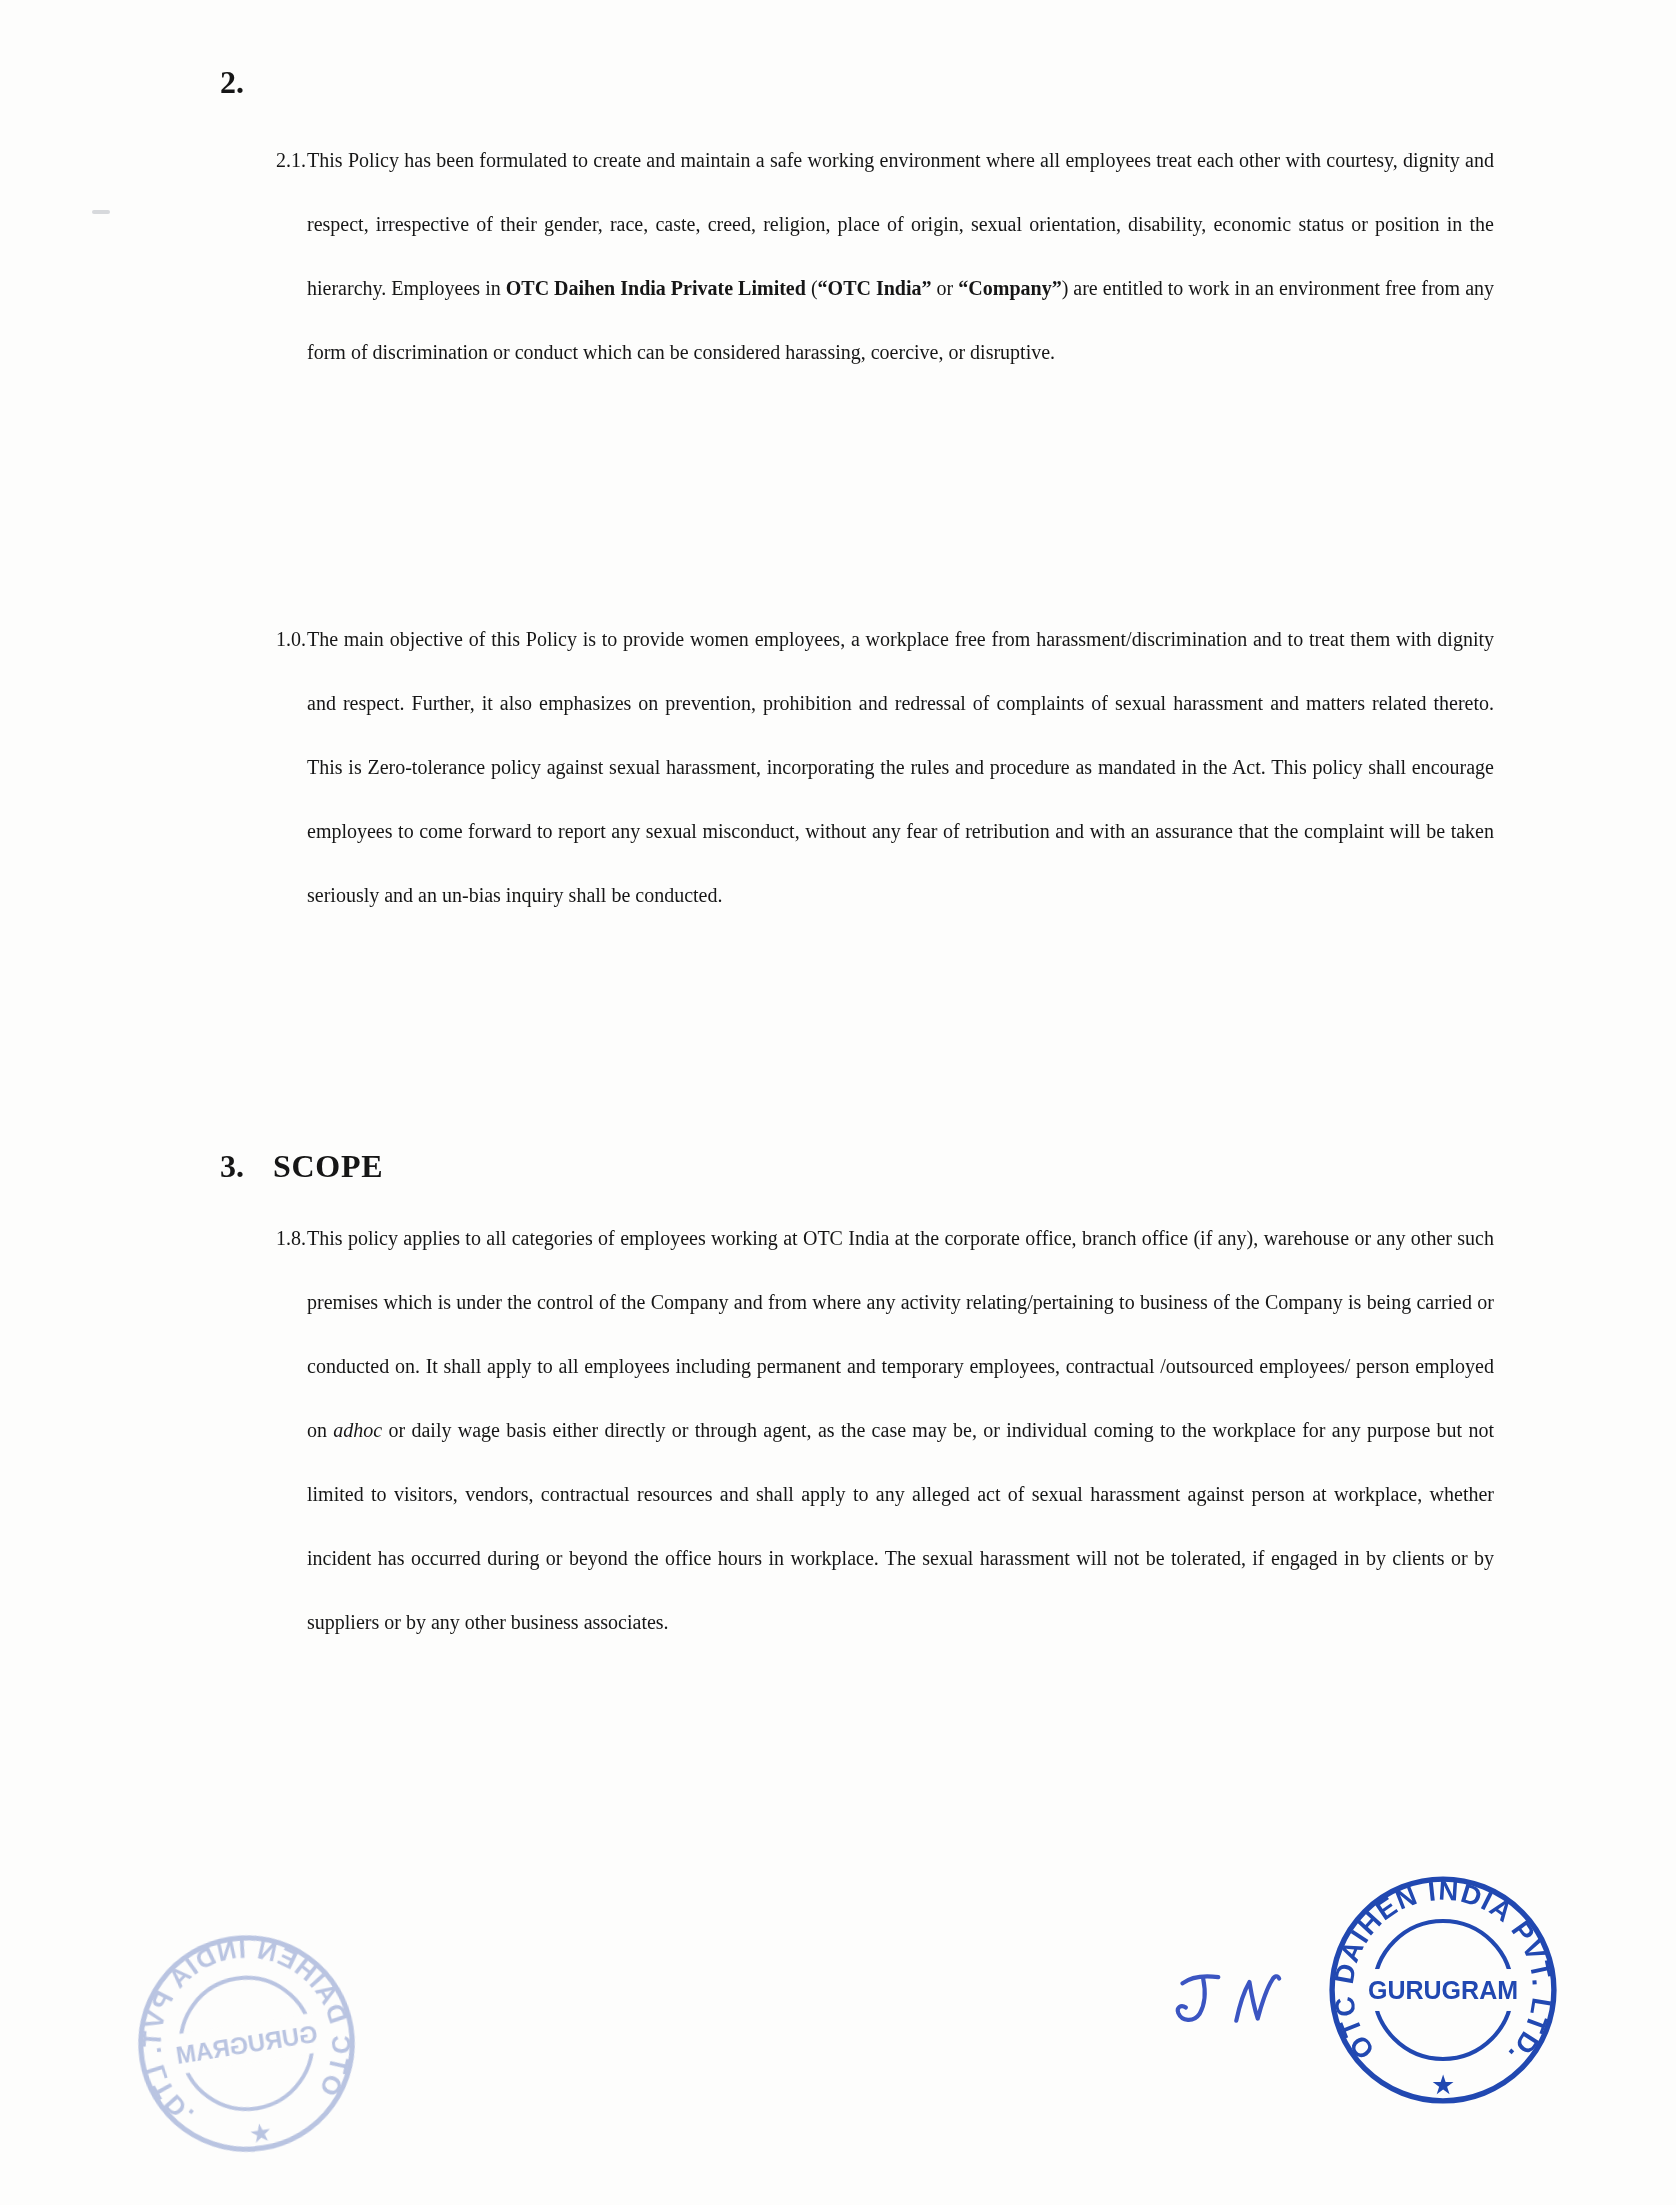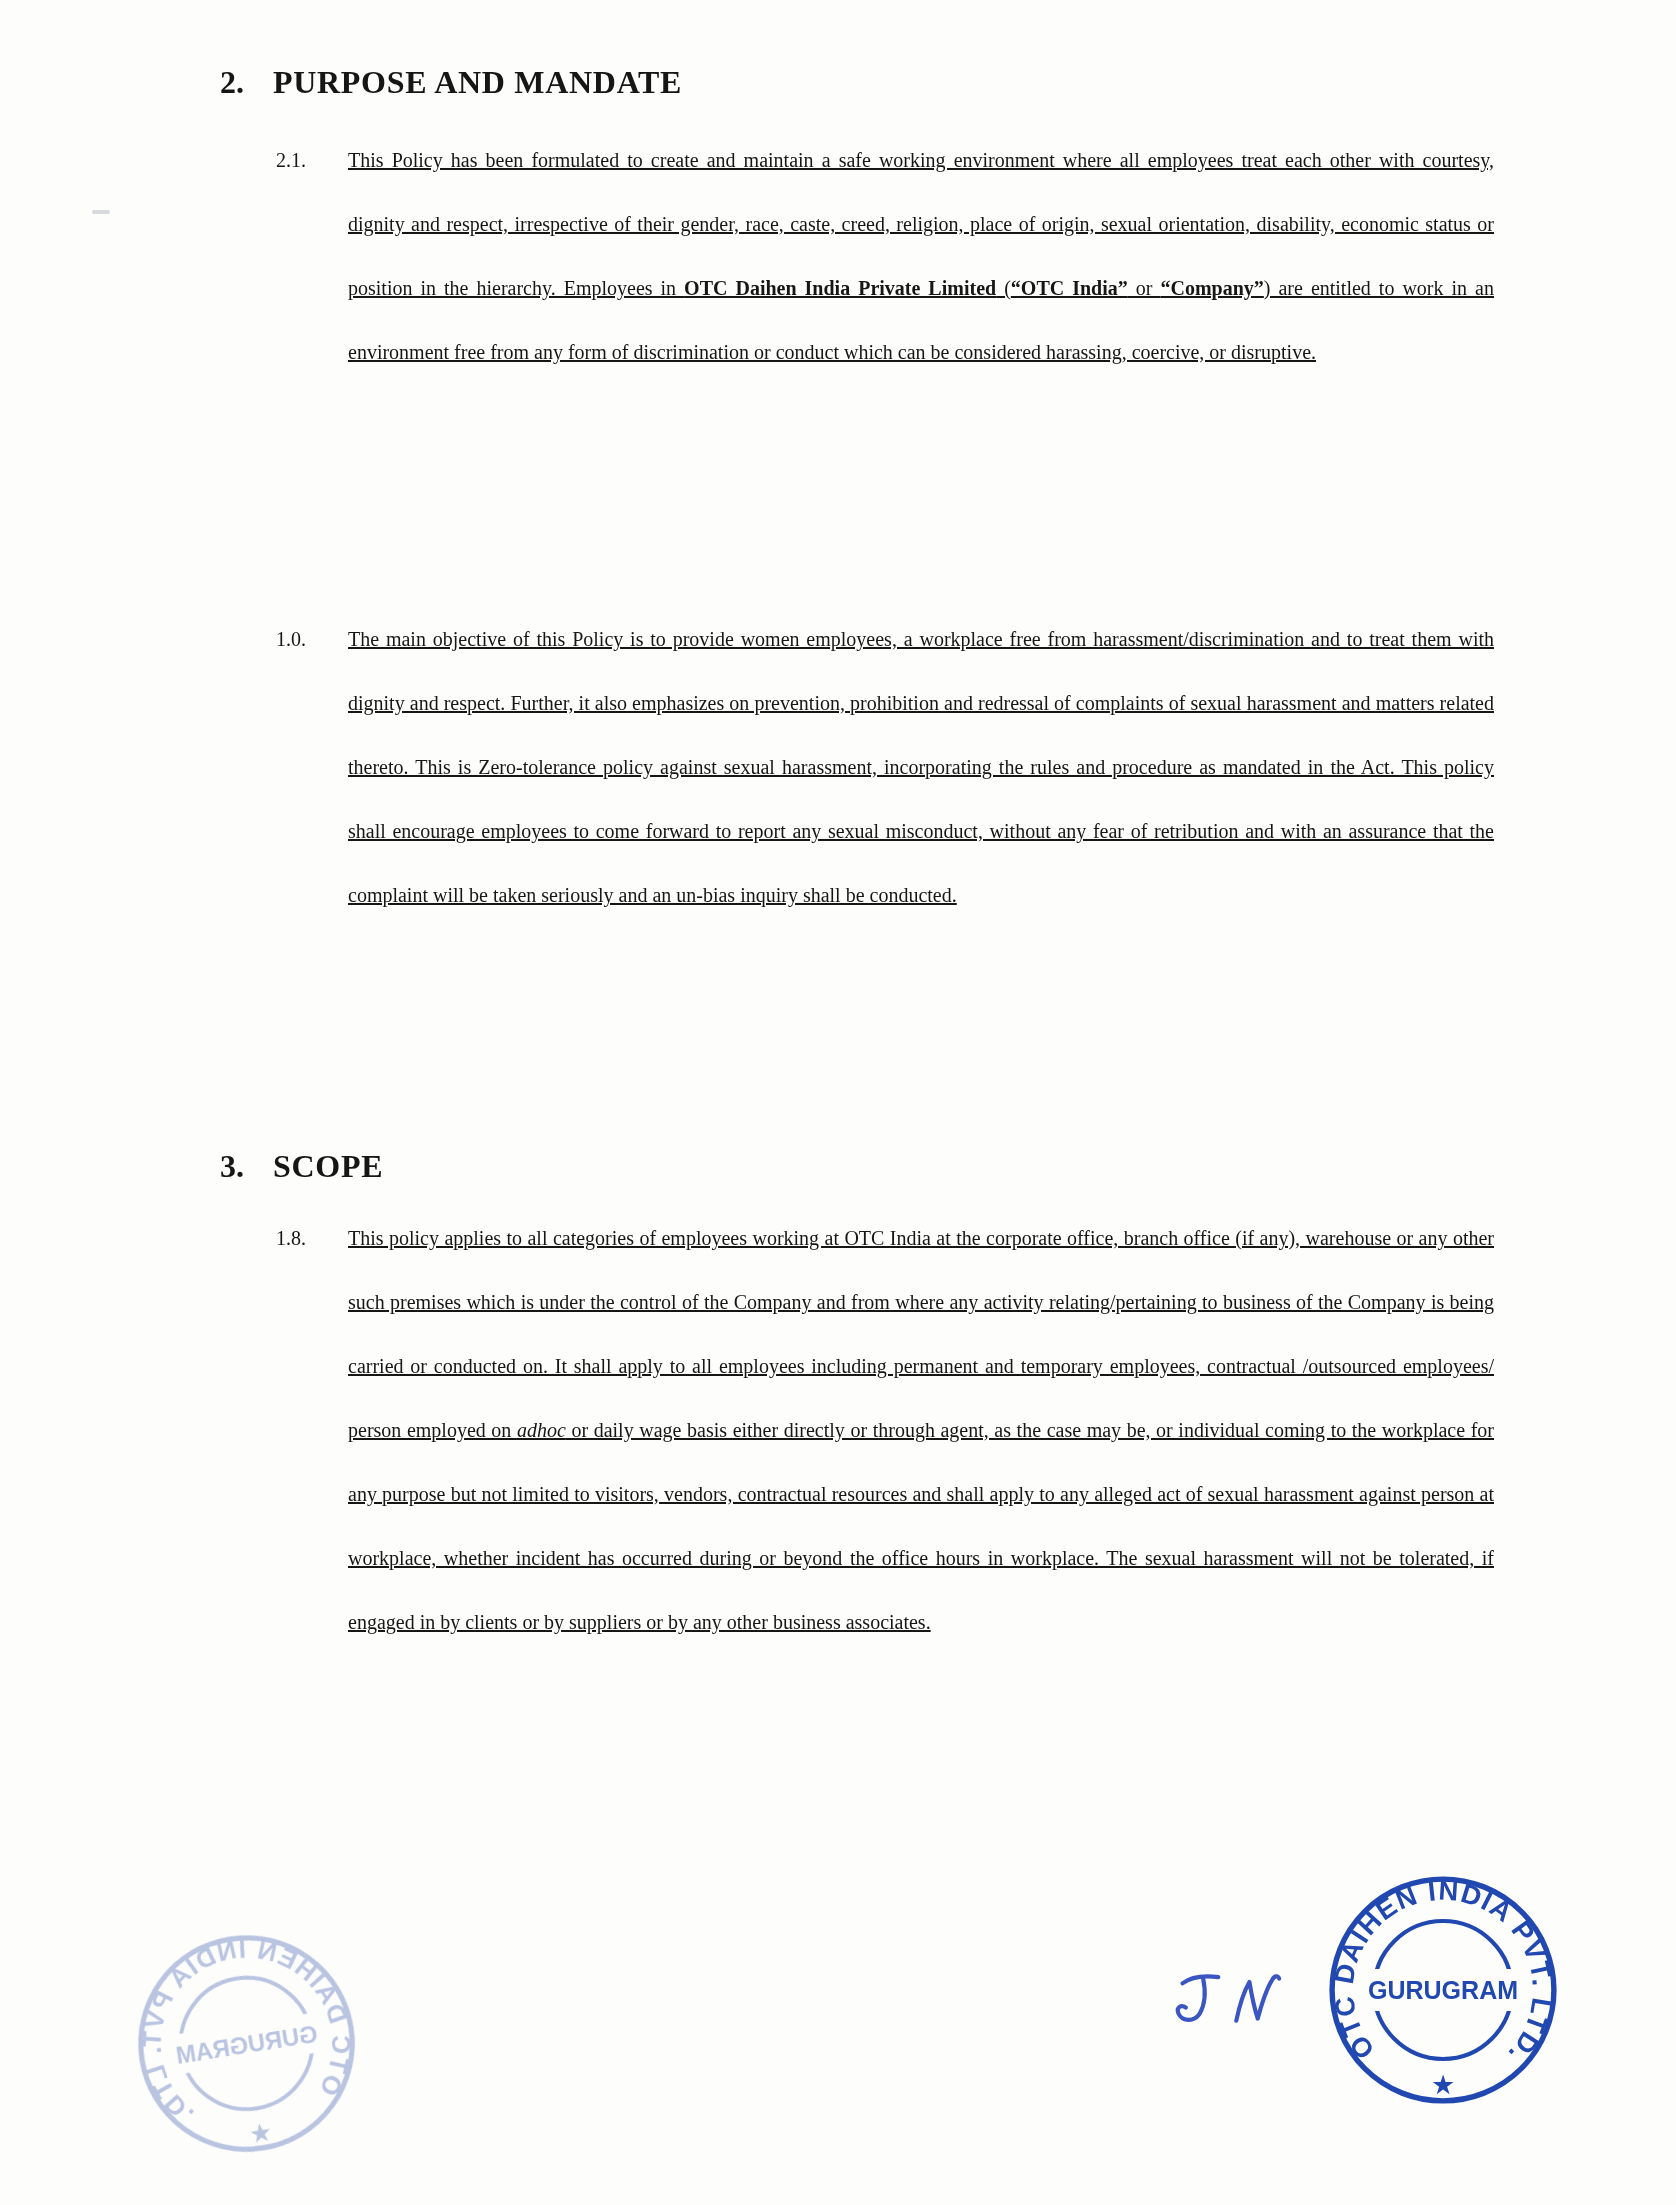--- a/index.html
+++ b/index.html
@@ -12,21 +12,21 @@
     position:absolute; left:220px;
     font-weight:bold; font-size:32px; line-height:41px; white-space:nowrap;
   }
   .sec-heading .num { position:absolute; left:0; top:0; }
   .sec-heading .title { display:inline-block; margin-left:53px; letter-spacing:0.7px; }
   .para {
     position:absolute; left:276px; width:1218px;
     font-size:20px; line-height:64px;
   }
   .para .num { position:absolute; left:0; top:0; }
-  .para .txt { margin:0 0 0 72px; text-align:justify;text-decoration:underline; }
+  .para .txt { margin:0 0 0 31px; text-align:justify; }
   .b { font-weight:bold; }
   .i { font-style:italic; }
   .stamp { position:absolute; }
   .ghost {
     opacity:0.42; filter:blur(0.4px);
     transform:scaleX(-1) rotate(9deg);
   }
   .stamp-ring-text { letter-spacing:2px; }
   .signature { position:absolute; }
   .scan-dash {
@@ -35,21 +35,21 @@
   }
 </style>
 </head>
 <body>
 
 <div class="page">
 
   <div class="scan-dash"></div>
 
   <div class="sec-heading" style="top:62px;">
-    <span class="num">2.</span><span class="title">PURPOSE AND MANDATE</span>
+    <span class="num">2.</span>
   </div>
 
   <div class="para" style="top:128px;">
     <span class="num">2.1.</span>
     <p class="txt"><span>This Policy has been formulated to create and maintain a safe working environment where all employees treat each other with courtesy, dignity and respect, irrespective of their gender, race, caste, creed, religion, place of origin, sexual orientation, disability, economic status or position in the hierarchy. Employees in </span><span class="b">OTC Daihen India Private Limited</span><span> (</span><span class="b">“OTC India”</span><span> or </span><span class="b">“Company”</span><span>) are entitled to work in an environment free from any form of discrimination or conduct which can be considered harassing, coercive, or disruptive.</span></p>
   </div>
 
   <div class="para" style="top:607px;">
     <span class="num">1.0.</span>
     <p class="txt"><span>The main objective of this Policy is to provide women employees, a workplace free from harassment/discrimination and to treat them with dignity and respect. Further, it also emphasizes on prevention, prohibition and redressal of complaints of sexual harassment and matters related thereto. This is Zero-tolerance policy against sexual harassment, incorporating the rules and procedure as mandated in the Act. This policy shall encourage employees to come forward to report any sexual misconduct, without any fear of retribution and with an assurance that the complaint will be taken seriously and an un-bias inquiry shall be conducted.</span></p>

